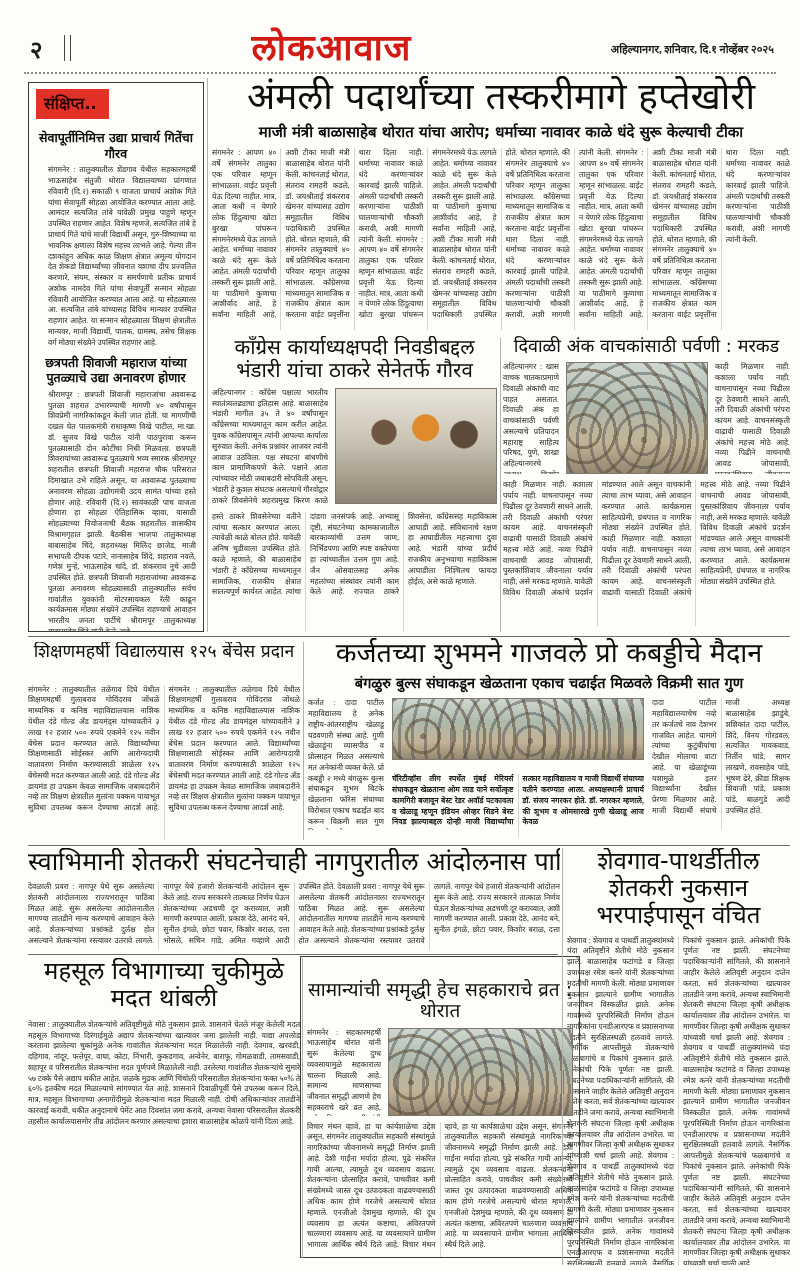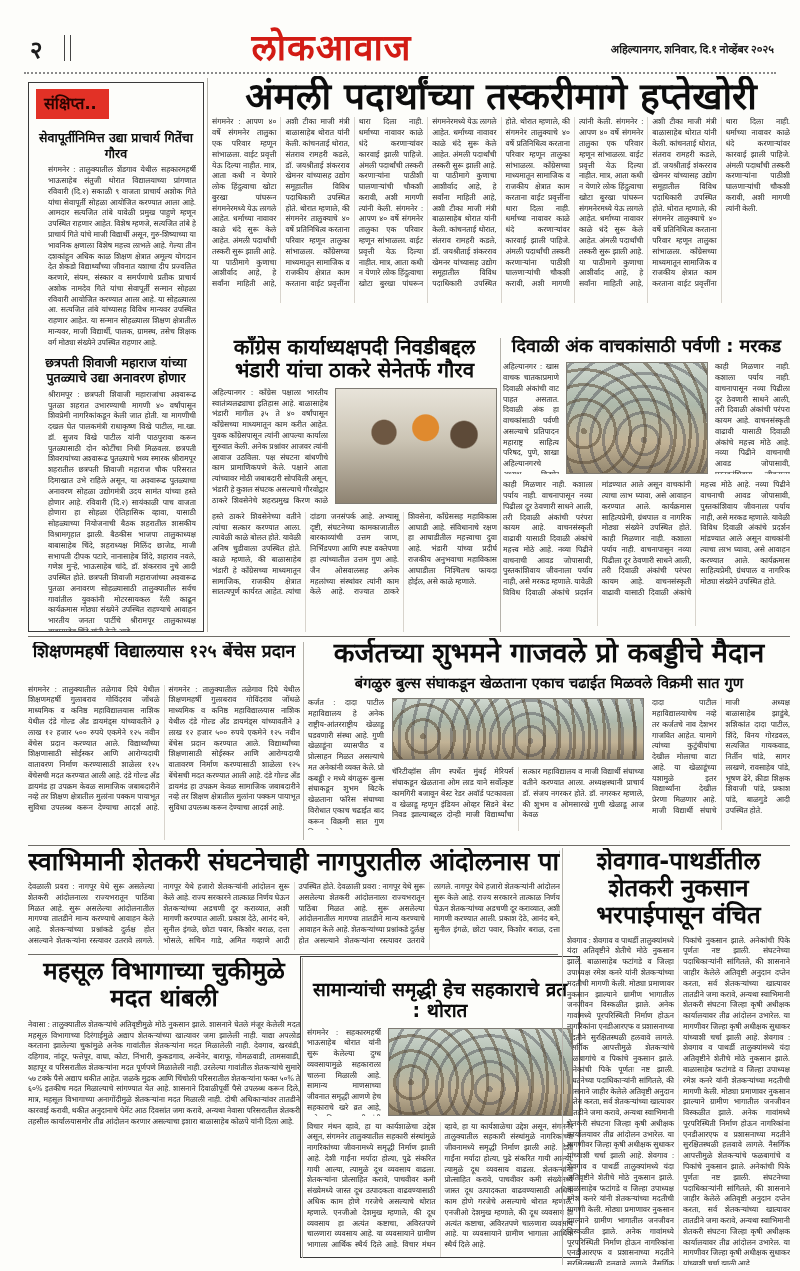--- a/index.html
+++ b/index.html
@@ -14,21 +14,21 @@
   .masthead{flex:1;text-align:center;font-family:"DejaVu Sans","Liberation Sans",sans-serif;
             font-weight:800;font-size:36px;letter-spacing:1px;line-height:1;}
   .dateline{font-size:11px;font-weight:bold;white-space:nowrap;width:190px;text-align:right;}
   .dotted-rule{position:absolute;left:24px;right:24px;top:72px;border-top:2px dotted #8a8a8a;}
   
   .body{font-size:7.6px;line-height:1.42;text-align:justify;overflow:hidden;
         word-break:break-word;hyphens:auto;}
   .cols{column-gap:9px;column-rule:1px solid #d8d4cc;}
   .c2{column-count:2}.c3{column-count:3}.c4{column-count:4}.c8{column-count:8}
   h1,h2,h3{margin:0;font-family:"DejaVu Sans","Liberation Sans",sans-serif;color:#0d0d0d;}
-  .hl{text-align:center;font-weight:700;line-height:1.12;}
+  .hl{text-align:center;font-weight:400;line-height:1.12;}
   
   .vr{position:absolute;width:1px;background:#b5b2aa;}
   .hr{position:absolute;height:1px;background:#6f6c66;}
   
   .briefs{position:absolute;left:28px;top:82px;width:176px;height:550px;
           border:1.4px solid #3a3a3a;padding:5px 7px;box-sizing:border-box;overflow:hidden;}
   .briefs-chip{display:inline-block;background:#e23126;color:#2a0400;font-family:"DejaVu Sans",sans-serif;
                font-weight:800;font-size:16px;padding:3px 12px 5px 8px;margin:1px 0 7px 0;}
   .brief h3{font-size:12.5px;text-align:center;font-weight:800;line-height:1.25;margin:4px 0 4px 0;}
   .brief p{margin:0 0 6px 12px;}
@@ -65,21 +65,21 @@
   
   .benches{position:absolute;left:28px;top:642px;width:272px;height:198px;overflow:hidden;}
   .benches h2{font-size:17.5px;white-space:nowrap;}
   .benches .body{margin-top:23px;height:162px;}
   
   .kabaddi{position:absolute;left:308px;top:638px;width:482px;height:202px;overflow:hidden;}
   .kabaddi h2{font-size:27px;}
   .kabaddi h3{font-size:14.5px;text-align:center;font-weight:800;margin:4px 0 6px 0;}
   .kabaddi .row{display:flex;gap:8px;}
   .kabaddi .leftcol{width:76px;height:132px;}
-  .kabaddi .mid{width:252px;display:flex;flex-direction:column;gap:7px;}
+  .kabaddi .mid{width:252px;display:flex;flex-direction:column;gap:14px;font-weight:bold;}
   .kabaddi .photo{width:252px;height:62px;}
   .kabaddi .mid .body{height:64px;}
   .kabaddi .rightcol{flex:1;height:132px;}
   
   .swabhimani{position:absolute;left:28px;top:848px;width:532px;height:104px;overflow:hidden;}
   .swabhimani h2{font-size:25px;white-space:nowrap;}
   .swabhimani .body{margin-top:6px;height:68px;}
   
   .shevgaon{position:absolute;left:567px;top:848px;width:223px;height:417px;overflow:hidden;}
   .shevgaon h2{font-size:24px;}
@@ -117,20 +117,21 @@
       <p class="body">संगमनेर : तालुक्यातील शेंडगाव येथील सहकारमहर्षी भाऊसाहेब संतुजी थोरात विद्यालयाच्या प्रांगणात रविवारी (दि.२) सकाळी ९ वाजता प्राचार्य अशोक गिते यांचा सेवापूर्ती सोहळा आयोजित करण्यात आला आहे. आमदार सत्यजित तांबे यावेळी प्रमुख पाहुणे म्हणून उपस्थित राहणार आहेत. विशेष म्हणजे, सत्यजित तांबे हे प्राचार्य गिते यांचे माजी विद्यार्थी असून, गुरु-शिष्याच्या या भावनिक क्षणाला विशेष महत्त्व लाभले आहे. गेल्या तीन दशकांहून अधिक काळ शिक्षण क्षेत्रात अमूल्य योगदान देत शेकडो विद्यार्थ्यांच्या जीवनात यशाचा दीप प्रज्वलित करणारे, संयम, संस्कार व समर्पणाचे प्रतीक प्राचार्य अशोक नामदेव गिते यांचा सेवापूर्ती सन्मान सोहळा रविवारी आयोजित करण्यात आला आहे. या सोहळ्याला आ. सत्यजित तांबे यांच्यासह विविध मान्यवर उपस्थित राहणार आहेत. या सन्मान सोहळ्याला शिक्षण क्षेत्रातील मान्यवर, माजी विद्यार्थी, पालक, ग्रामस्थ, तसेच शिक्षक वर्ग मोठ्या संख्येने उपस्थित राहणार आहे.</p>
     </div>
     <div class="brief">
       <h3>छत्रपती शिवाजी महाराज यांच्या पुतळ्याचे उद्या अनावरण होणार</h3>
       <p class="body">श्रीरामपूर : छत्रपती शिवाजी महाराजांचा अश्वारूढ पुतळा शहरात उभारण्याची मागणी ४० वर्षांपासून शिवप्रेमी नागरिकांकडून केली जात होती. या मागणीची दखल घेत पालकमंत्री राधाकृष्ण विखे पाटील, मा.खा. डॉ. सुजय विखे पाटील यांनी पाठपुरावा करून पुतळ्यासाठी दोन कोटींचा निधी मिळवला. छत्रपती शिवरायांच्या अश्वारूढ पुतळ्याचे भव्य स्मारक श्रीरामपूर शहरातील छत्रपती शिवाजी महाराज चौक परिसरात दिमाखात उभे राहिले असून, या अश्वारूढ पुतळ्याचा अनावरण सोहळा उद्योगमंत्री उदय सामंत यांच्या हस्ते होणार आहे. रविवारी (दि.२) सायंकाळी पाच वाजता होणारा हा सोहळा ऐतिहासिक व्हावा, यासाठी सोहळ्याच्या नियोजनाची बैठक शहरातील शासकीय विश्रामगृहात झाली. बैठकीस भाजपा तालुकाध्यक्ष बाबासाहेब चिंदे, शहराध्यक्ष मिलिंद छाजेड, माजी सभापती दीपक पटारे, नानासाहेब शिंदे, शहाराव नवले, गणेश मुऱ्हे, भाऊसाहेब चांदे, डॉ. शंकरराव नुचे आदी उपस्थित होते. छत्रपती शिवाजी महाराजांच्या अश्वारूढ पुतळा अनावरण सोहळ्यासाठी तालुक्यातील सर्वच गावांतील युवकांनी मोटरसायकल रॅली काढून कार्यक्रमास मोठ्या संख्येने उपस्थित राहण्याचे आवाहन भारतीय जनता पार्टीचे श्रीरामपूर तालुकाध्यक्ष बाबासाहेब चिंदे यांनी केले आहे.</p>
     </div>
   </aside>
 
   <section class="lead">
     <h1 class="hl">अंमली पदार्थांच्या तस्करीमागे हप्तेखोरी</h1>
+    <h2>माजी मंत्री बाळासाहेब थोरात यांचा आरोप; धर्माच्या नावावर काळे धंदे सुरू केल्याची टीका</h2>
     <div class="body cols c8">संगमनेर : आपण ४० वर्षे संगमनेर तालुका एक परिवार म्हणून सांभाळला. वाईट प्रवृत्ती येऊ दिल्या नाहीत. मात्र, आता कधी न येणारे लोक हिंदुत्वाचा खोटा बुरखा पांघरून संगमनेरमध्ये येऊ लागले आहेत. धर्माच्या नावावर काळे धंदे सुरू केले आहेत. अंमली पदार्थांची तस्करी सुरू झाली आहे. या पाठीमागे कुणाचा आशीर्वाद आहे, हे सर्वांना माहिती आहे, अशी टीका माजी मंत्री बाळासाहेब थोरात यांनी केली. कांचनताई थोरात, संतराव रामहरी कडले, डॉ. जयश्रीताई शंकरराव खेमनर यांच्यासह उद्योग समूहातील विविध पदाधिकारी उपस्थित होते. थोरात म्हणाले, की संगमनेर तालुक्याचे ४० वर्षे प्रतिनिधित्व करताना परिवार म्हणून तालुका सांभाळला. काँग्रेसच्या माध्यमातून सामाजिक व राजकीय क्षेत्रात काम करताना वाईट प्रवृत्तींना थारा दिला नाही. धर्माच्या नावावर काळे धंदे करणाऱ्यांवर कारवाई झाली पाहिजे. अंमली पदार्थांची तस्करी करणाऱ्यांना पाठीशी घालणाऱ्यांची चौकशी करावी, अशी मागणी त्यांनी केली. संगमनेर : आपण ४० वर्षे संगमनेर तालुका एक परिवार म्हणून सांभाळला. वाईट प्रवृत्ती येऊ दिल्या नाहीत. मात्र, आता कधी न येणारे लोक हिंदुत्वाचा खोटा बुरखा पांघरून संगमनेरमध्ये येऊ लागले आहेत. धर्माच्या नावावर काळे धंदे सुरू केले आहेत. अंमली पदार्थांची तस्करी सुरू झाली आहे. या पाठीमागे कुणाचा आशीर्वाद आहे, हे सर्वांना माहिती आहे, अशी टीका माजी मंत्री बाळासाहेब थोरात यांनी केली. कांचनताई थोरात, संतराव रामहरी कडले, डॉ. जयश्रीताई शंकरराव खेमनर यांच्यासह उद्योग समूहातील विविध पदाधिकारी उपस्थित होते. थोरात म्हणाले, की संगमनेर तालुक्याचे ४० वर्षे प्रतिनिधित्व करताना परिवार म्हणून तालुका सांभाळला. काँग्रेसच्या माध्यमातून सामाजिक व राजकीय क्षेत्रात काम करताना वाईट प्रवृत्तींना थारा दिला नाही. धर्माच्या नावावर काळे धंदे करणाऱ्यांवर कारवाई झाली पाहिजे. अंमली पदार्थांची तस्करी करणाऱ्यांना पाठीशी घालणाऱ्यांची चौकशी करावी, अशी मागणी त्यांनी केली. संगमनेर : आपण ४० वर्षे संगमनेर तालुका एक परिवार म्हणून सांभाळला. वाईट प्रवृत्ती येऊ दिल्या नाहीत. मात्र, आता कधी न येणारे लोक हिंदुत्वाचा खोटा बुरखा पांघरून संगमनेरमध्ये येऊ लागले आहेत. धर्माच्या नावावर काळे धंदे सुरू केले आहेत. अंमली पदार्थांची तस्करी सुरू झाली आहे. या पाठीमागे कुणाचा आशीर्वाद आहे, हे सर्वांना माहिती आहे, अशी टीका माजी मंत्री बाळासाहेब थोरात यांनी केली. कांचनताई थोरात, संतराव रामहरी कडले, डॉ. जयश्रीताई शंकरराव खेमनर यांच्यासह उद्योग समूहातील विविध पदाधिकारी उपस्थित होते. थोरात म्हणाले, की संगमनेर तालुक्याचे ४० वर्षे प्रतिनिधित्व करताना परिवार म्हणून तालुका सांभाळला. काँग्रेसच्या माध्यमातून सामाजिक व राजकीय क्षेत्रात काम करताना वाईट प्रवृत्तींना थारा दिला नाही. धर्माच्या नावावर काळे धंदे करणाऱ्यांवर कारवाई झाली पाहिजे. अंमली पदार्थांची तस्करी करणाऱ्यांना पाठीशी घालणाऱ्यांची चौकशी करावी, अशी मागणी त्यांनी केली.</div>
   </section>
 
   <section class="congress">
     <h2 class="hl">काँग्रेस कार्याध्यक्षपदी निवडीबद्दल भंडारी यांचा ठाकरे सेनेतर्फे गौरव</h2>
     <div class="row">
       <div class="body">अहिल्यानगर : काँग्रेस पक्षाला भारतीय स्वातंत्र्यलढ्याचा इतिहास आहे. बाळासाहेब भंडारी मागील ३५ ते ४० वर्षांपासून काँग्रेसच्या माध्यमातून काम करीत आहेत. युवक काँग्रेसपासून त्यांनी आपल्या कार्याला सुरुवात केली. अनेक प्रश्नांवर आजवर त्यांनी आवाज उठविला. पक्ष संघटना बांधणीचे काम प्रामाणिकपणे केले. पक्षाने आता त्यांच्यावर मोठी जबाबदारी सोपविली असून, भंडारी हे कुशल संघटक असल्याचे गौरवोद्गार ठाकरे शिवसेनेचे शहरप्रमुख किरण काळे यांनी केले. भंडारी यांची नुकतीच प्रदेशाध्यक्ष हर्षवर्धन सपकाळ, माजी मंत्री बाळासाहेब थोरात यांनी काँग्रेसच्या शहर जिल्हा कार्याध्यक्षपदी निवड केली. त्याबद्दल काळे यांच्या</div>
       <div class="photo portrait" title="भंडारी यांचा सत्कार करतानाचे छायाचित्र"></div>
     </div>
     <div class="body cols c3 after">हस्ते ठाकरे शिवसेनेच्या वतीने त्यांचा सत्कार करण्यात आला. त्यावेळी काळे बोलत होते. यावेळी अनिष चुडीवाला उपस्थित होते. काळे म्हणाले, की बाळासाहेब भंडारी हे काँग्रेसच्या माध्यमातून सामाजिक, राजकीय क्षेत्रात सातत्यपूर्ण कार्यरत आहेत. त्यांचा दांडगा जनसंपर्क आहे. अभ्यासू दृष्टी, संघटनेच्या कामकाजातील बारकाव्यांची उत्तम जाण, निर्भिडपणा आणि स्पष्ट वक्तेपणा हा त्यांच्यातील उत्तम गुण आहे. जैन ओसवालसह अनेक महलांच्या संस्थांवर त्यांनी काम केले आहे. राज्यात ठाकरे शिवसेना, काँग्रेससह महाविकास आघाडी आहे. संविधानाचे रक्षण हा आघाडीतील महत्त्वाचा दुवा आहे. भंडारी यांच्या प्रदीर्घ राजकीय अनुभवाचा महाविकास आघाडीला निश्चितच फायदा होईल, असे काळे म्हणाले.</div>

